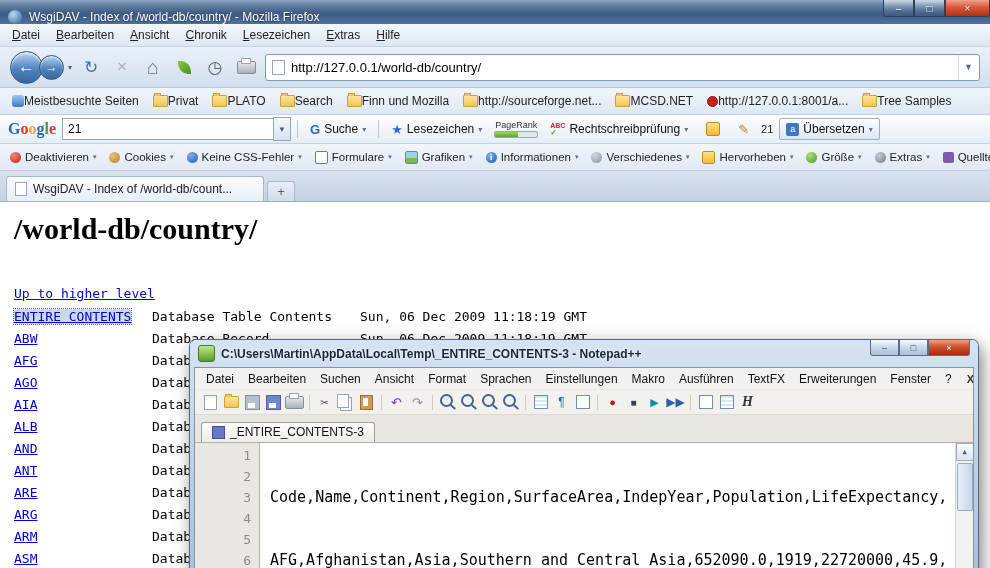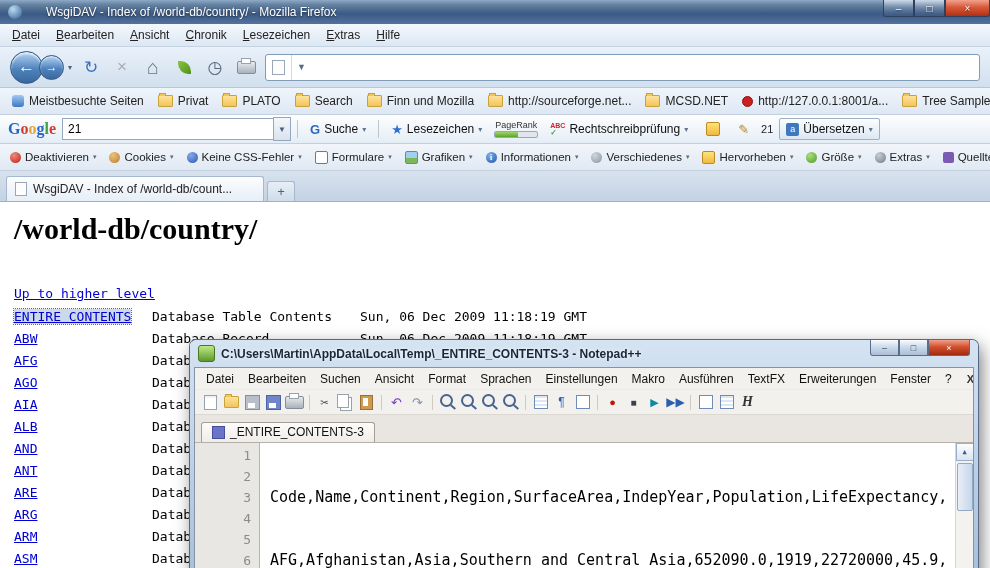--- a/index.html
+++ b/index.html
@@ -1,21 +1,21 @@
 <!DOCTYPE html>
 <html><head>
 <meta charset="utf-8">
 <style>
   html,body{margin:0;padding:0;background:#555;}
   .screen{position:relative;width:990px;height:568px;overflow:hidden;background:#fff;
           font-family:"Liberation Sans",sans-serif;color:#111;}
 
   
   .ff-titlebar{height:24px;background:linear-gradient(#8fa9c9 0%,#64819f 20%,#46638b 48%,#3b5a85 58%,#52729f 100%);
-    display:flex;align-items:center;gap:24px;padding:0 0 0 8px;color:#fff;font-size:12px;
+    display:flex;align-items:flex-end;gap:7px;padding:0 0 0 8px;color:#fff;font-size:12px;
     text-shadow:0 1px 2px rgba(0,0,0,.6);}
   .ff-logo{width:14px;height:14px;border-radius:50%;background:radial-gradient(circle at 35% 30%,#bcd9f2,#2d5f96);flex:0 0 auto;}
   .ff-title{white-space:nowrap;overflow:hidden;}
   .winbtns{margin-left:auto;display:flex;align-self:flex-start;}
   .wbtn{width:29px;height:16px;border:1px solid #2c415c;border-top:none;display:flex;align-items:center;justify-content:center;
     font-size:10px;color:#fff;background:linear-gradient(rgba(255,255,255,.55),rgba(190,210,235,.25) 45%,rgba(60,85,120,.45));}
   .wbtn.min{border-radius:0 0 0 3px;}
   .wbtn.close{width:43px;background:linear-gradient(#f2a28e,#d8593a 45%,#b13015);border-radius:0 0 3px 0;}
 
   .ff-menubar{height:22px;background:linear-gradient(#f4f8fd,#dce7f3);display:flex;align-items:center;
@@ -39,21 +39,21 @@
   .leaf{width:13px;height:13px;background:linear-gradient(135deg,#8cc63f,#4e8f1d);border-radius:0 80% 0 80%;}
   .printer{width:17px;height:11px;background:linear-gradient(#e8ebef,#a9b1ba);border:1px solid #848d98;border-radius:2px;position:relative;}
   .printer::before{content:"";position:absolute;left:3px;top:-4px;width:8px;height:4px;background:#fff;border:1px solid #9aa2ac;}
   .urlbar{flex:1;height:25px;background:#fff;border:1px solid #7f9db9;border-radius:3px;display:flex;align-items:center;gap:6px;padding:0 6px;}
   .url-fav{width:11px;height:13px;background:#fdfdfd;border:1px solid #9aa7b8;flex:0 0 auto;}
   .urlbar input{flex:1;border:none;outline:none;font:13px "Liberation Sans",sans-serif;color:#000;background:transparent;padding:0;}
   .url-dd{font-size:9px;color:#5b6e84;border-left:1px solid #cdd8e4;padding-left:5px;align-self:stretch;display:flex;align-items:center;}
 
   .ff-bookmarks{height:26px;background:linear-gradient(#f0f5fb,#dde8f4);display:flex;align-items:center;gap:2px;
     padding:0 6px;font-size:12px;color:#222;border-bottom:1px solid #c2d0e0;white-space:nowrap;overflow:hidden;}
-  .bk{display:flex;align-items:center;gap:5px;padding:3px 6px;border-radius:2px;flex:0 0 auto;}
+  .bk{display:flex;align-items:center;padding:3px 6px;border-radius:2px;flex:0 0 auto;}
   .i-smart{width:12px;height:12px;border-radius:3px;background:linear-gradient(#9ec9f5,#3f78c0);}
   .i-folder{width:13px;height:10px;background:linear-gradient(#fde29a,#f3c55a);border:1px solid #caa23c;border-radius:1px;position:relative;}
   .i-folder::before{content:"";position:absolute;top:-3px;left:0;width:5px;height:2px;background:#f3c55a;border:1px solid #caa23c;border-bottom:none;}
   .i-dot-red{width:9px;height:9px;border-radius:50%;background:#cc2020;border:1px solid #8e1510;}
 
   .ff-google{height:28px;background:linear-gradient(#fdfefe,#e4edf6);display:flex;align-items:center;gap:6px;
     padding:0 8px;font-size:12px;border-bottom:1px solid #c2d0e0;white-space:nowrap;overflow:hidden;}
   .g-logo{font:bold 16px "Liberation Serif",serif;letter-spacing:0;flex:0 0 auto;}
   .g-logo span:nth-child(1){color:#2a66c8}.g-logo span:nth-child(2){color:#d23b2c}
   .g-logo span:nth-child(3){color:#e8a33d}.g-logo span:nth-child(4){color:#2a66c8}
@@ -198,20 +198,21 @@
       <span class="nav-ico home">⌂</span>
       <span class="nav-ico">
           <span class="leaf"></span>
         </span>
       <span class="nav-ico clock">◷</span>
       <span class="nav-ico">
           <span class="printer"></span>
         </span>
       <span class="urlbar">
         <span class="url-fav"></span>
+        <input value="http://127.0.0.1/world-db/country/" style="">
         <span class="url-dd">▼</span>
       </span>
     </div>
 
     <div class="ff-bookmarks">
       <span class="bk">
           <span class="i-smart"></span>
           <span>Meistbesuchte Seiten</span>
         </span>
       <span class="bk">

